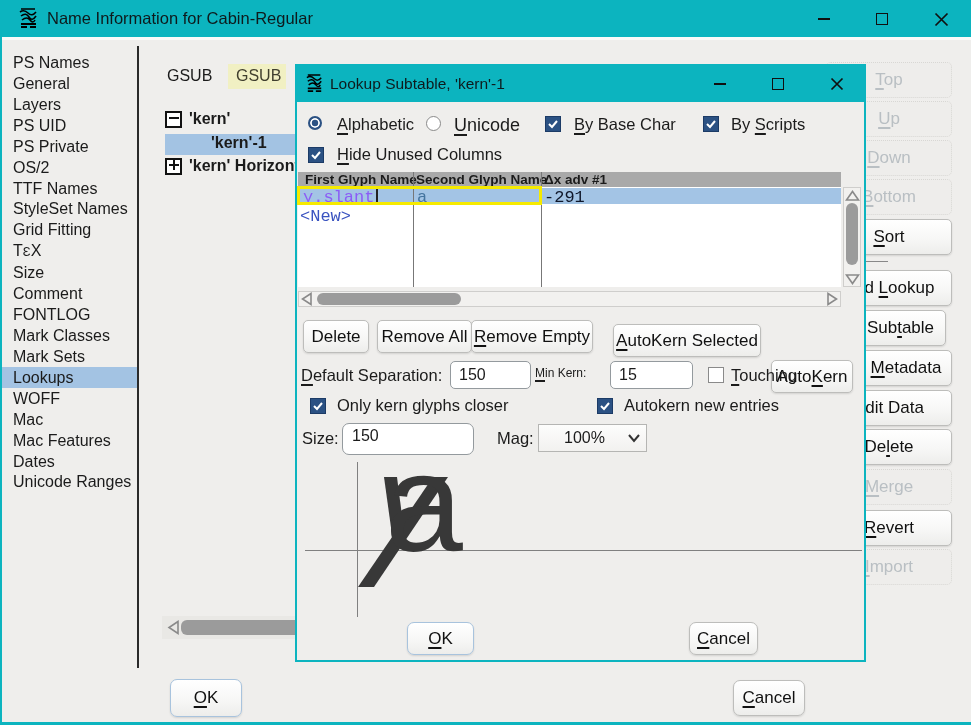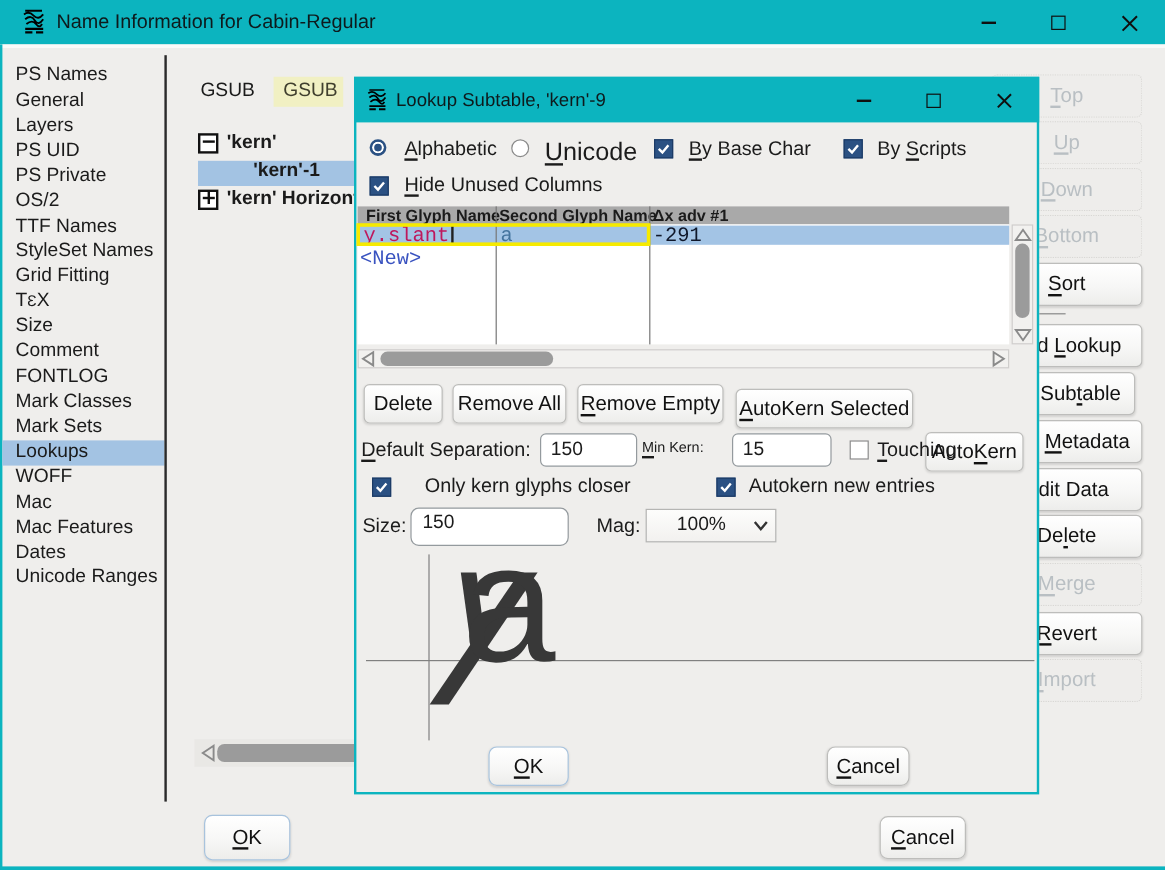--- a/index.html
+++ b/index.html
@@ -118,31 +118,31 @@
   </div>
 
 <div class="abs" style="left:295px;top:64px;width:571px;height:598px;background:#efeeec;border:2px solid #0cb4bf;box-sizing:border-box;"></div>
 <div class="abs teal" style="left:295px;top:64px;width:571px;height:38px;"></div>
 <svg class="abs" style="left:306px;top:73px;" width="17" height="21" viewBox="0 0 19 23">
 <g stroke="#000" fill="none">
       <path d="M2 2 L16 2 M1 5 Q5 2 9 6 Q13 10 17 5 M2 9 Q7 5 10 10 Q13 15 17 9 M3 13 Q8 9 11 13 Q14 17 16 13" stroke-width="1.6"></path>
 <path d="M2 17 H17 M2 20 H8 M11 20 H17" stroke-width="1.8"></path>
     </g>
   </svg>
-<div class="abs t" style="left:330px;top:75px;font-size:15.5px;color:#0e1a1c;">Lookup Subtable, 'kern'-9</div>
+<div class="abs t" style="left:330px;top:75px;font-size:15.5px;color:#0e1a1c;">Lookup Subtable, 'kern'-1</div>
 <div class="abs" style="left:714px;top:83px;width:12px;height:1.7px;background:#101010;"></div>
 <div class="abs" style="left:772px;top:78px;width:9.5px;height:9.5px;border:1.7px solid #101010;"></div>
 <svg class="abs" style="left:830px;top:77px;" width="14" height="14">
     <path d="M1.5 1.5 L12.5 12.5 M12.5 1.5 L1.5 12.5" stroke="#101010" stroke-width="1.7"></path>
   </svg>
 
 <div class="abs" style="left:308px;top:116px;width:10px;height:10px;border-radius:50%;background:#2b5183;box-shadow:inset 0 0 0 1.8px #fff;border:2.8px solid #2b5183;"></div>
 <div class="abs t" style="left:337px;top:115px;font-size:16.5px;"><u>A</u>lphabetic</div>
 <div class="abs" style="left:426px;top:116px;width:13px;height:13px;border-radius:50%;background:#fff;border:1px solid #8a8a8a;"></div>
-<div class="abs t" style="left:454px;top:115px;font-size:21px;"><u>U</u>nicode</div>
+<div class="abs t" style="left:454px;top:115px;font-size:18px;"><u>U</u>nicode</div>
 <div class="cb" style="left:545px;top:116px;">
     <svg width="12" height="12">
       <path d="M2 6 L5 9 L10 3" stroke="#fff" stroke-width="2" fill="none"></path>
     </svg>
   </div>
 <div class="abs t" style="left:574px;top:115px;font-size:16.5px;"><u>B</u>y Base Char</div>
 <div class="cb" style="left:703px;top:116px;">
     <svg width="12" height="12">
       <path d="M2 6 L5 9 L10 3" stroke="#fff" stroke-width="2" fill="none"></path>
     </svg>
@@ -156,21 +156,21 @@
 <div class="abs t" style="left:337px;top:145px;font-size:16.5px;"><u>H</u>ide Unused Columns</div>
 
 <div class="abs" style="left:298px;top:172px;width:543px;height:15px;background:#a9a9a9;"></div>
 <div class="abs t" style="left:305px;top:172px;font-size:13.5px;font-weight:bold;">First Glyph Name</div>
 <div class="abs t" style="left:416px;top:172px;font-size:13.5px;font-weight:bold;">Second Glyph Name</div>
 <div class="abs t" style="left:544px;top:172px;font-size:13.5px;font-weight:bold;">Δx adv #1</div>
 <div class="abs" style="left:298px;top:187px;width:543px;height:100px;background:#fff;"></div>
 <div class="abs" style="left:298px;top:188px;width:543px;height:16px;background:#a3c4e5;"></div>
 <div class="abs" style="left:413px;top:172px;width:1px;height:115px;background:#777;"></div>
 <div class="abs" style="left:541px;top:172px;width:1px;height:115px;background:#777;"></div>
-<div class="abs mono" style="left:303px;top:188px;color:#be185d;">y.slant</div>
+<div class="abs mono" style="left:303px;top:188px;color:#8b5cf6;">y.slant</div>
 <div class="abs" style="left:376px;top:188px;width:1.5px;height:16px;background:#222;"></div>
 <div class="abs mono" style="left:417px;top:188px;color:#44749e;">a</div>
 <div class="abs mono" style="left:544px;top:188px;color:#0f172a;">-291</div>
 <div class="abs" style="left:297px;top:186px;width:245px;height:19px;border:3px solid #f6ea00;box-sizing:border-box;"></div>
 <div class="abs mono" style="left:300px;top:207px;color:#3a53c0;">&lt;New&gt;</div>
 
 <div class="abs" style="left:843px;top:187px;width:18px;height:100px;background:#f2f1ef;border:1px solid #cfcecc;box-sizing:border-box;"></div>
 <svg class="abs" style="left:845px;top:189px;" width="15" height="13">
     <path d="M1.5 11 L7.5 2.5 L13.5 11 Z" fill="#f2f1ef" stroke="#8a8a8a" stroke-width="1.6"></path>
   </svg>
@@ -183,21 +183,21 @@
 <svg class="abs" style="left:300px;top:292px;" width="13" height="14">
     <path d="M11 1.5 L2.5 7 L11 12.5 Z" fill="#f2f1ef" stroke="#8a8a8a" stroke-width="1.6"></path>
   </svg>
 <div class="abs" style="left:317px;top:293px;width:144px;height:12px;background:#9b9b9b;border-radius:6px;"></div>
 <svg class="abs" style="left:826px;top:292px;" width="13" height="14">
     <path d="M2 1.5 L10.5 7 L2 12.5 Z" fill="#f2f1ef" stroke="#8a8a8a" stroke-width="1.6"></path>
   </svg>
 
 <div class="btn" style="left:303px;top:320px;width:64px;height:31px;">Delete</div>
 <div class="btn" style="left:377px;top:320px;width:93px;height:31px;">Remove All</div>
-<div class="btn" style="left:481px;top:320px;width:120px;height:31px;align-items:center;">
+<div class="btn" style="left:471px;top:320px;width:120px;height:31px;align-items:center;">
     <span><u>R</u>emove Empty</span>
   </div>
 <div class="btn" style="left:613px;top:324px;width:146px;height:31px;">
     <span><u>A</u>utoKern Selected</span>
   </div>
 <div class="btn" style="left:771px;top:320px;width:80px;height:31px;margin-top:40px;">
     <span>Auto<u>K</u>ern</span>
   </div>
 
 <div class="abs t" style="left:301px;top:366px;font-size:16.5px;"><u>D</u>efault Separation:</div>
@@ -207,21 +207,21 @@
 <div class="ibox" style="left:610px;top:361px;width:81px;height:26px;"></div>
 <div class="abs t" style="left:619px;top:366px;">15</div>
 <div class="cbe" style="left:708px;top:367px;"></div>
 <div class="abs t" style="left:731px;top:366px;font-size:16.5px;"><u>T</u>ouching</div>
 
 <div class="cb" style="left:310px;top:398px;">
     <svg width="12" height="12">
       <path d="M2 6 L5 9 L10 3" stroke="#fff" stroke-width="2" fill="none"></path>
     </svg>
   </div>
-<div class="abs t" style="left:337px;top:396px;font-size:16.5px;margin-left:17px;">Only kern glyphs closer</div>
+<div class="abs t" style="left:337px;top:396px;font-size:16.5px;">Only kern glyphs closer</div>
 <div class="cb" style="left:597px;top:398px;">
     <svg width="12" height="12">
       <path d="M2 6 L5 9 L10 3" stroke="#fff" stroke-width="2" fill="none"></path>
     </svg>
   </div>
 <div class="abs t" style="left:624px;top:396px;font-size:16.5px;">Autokern new entries</div>
 
 <div class="abs t" style="left:302px;top:429px;font-size:16.5px;">Size:</div>
 <div class="ibox" style="left:342px;top:423px;width:130px;height:30px;border-radius:7px;"></div>
 <div class="abs t" style="left:352px;top:427px;">150</div>

